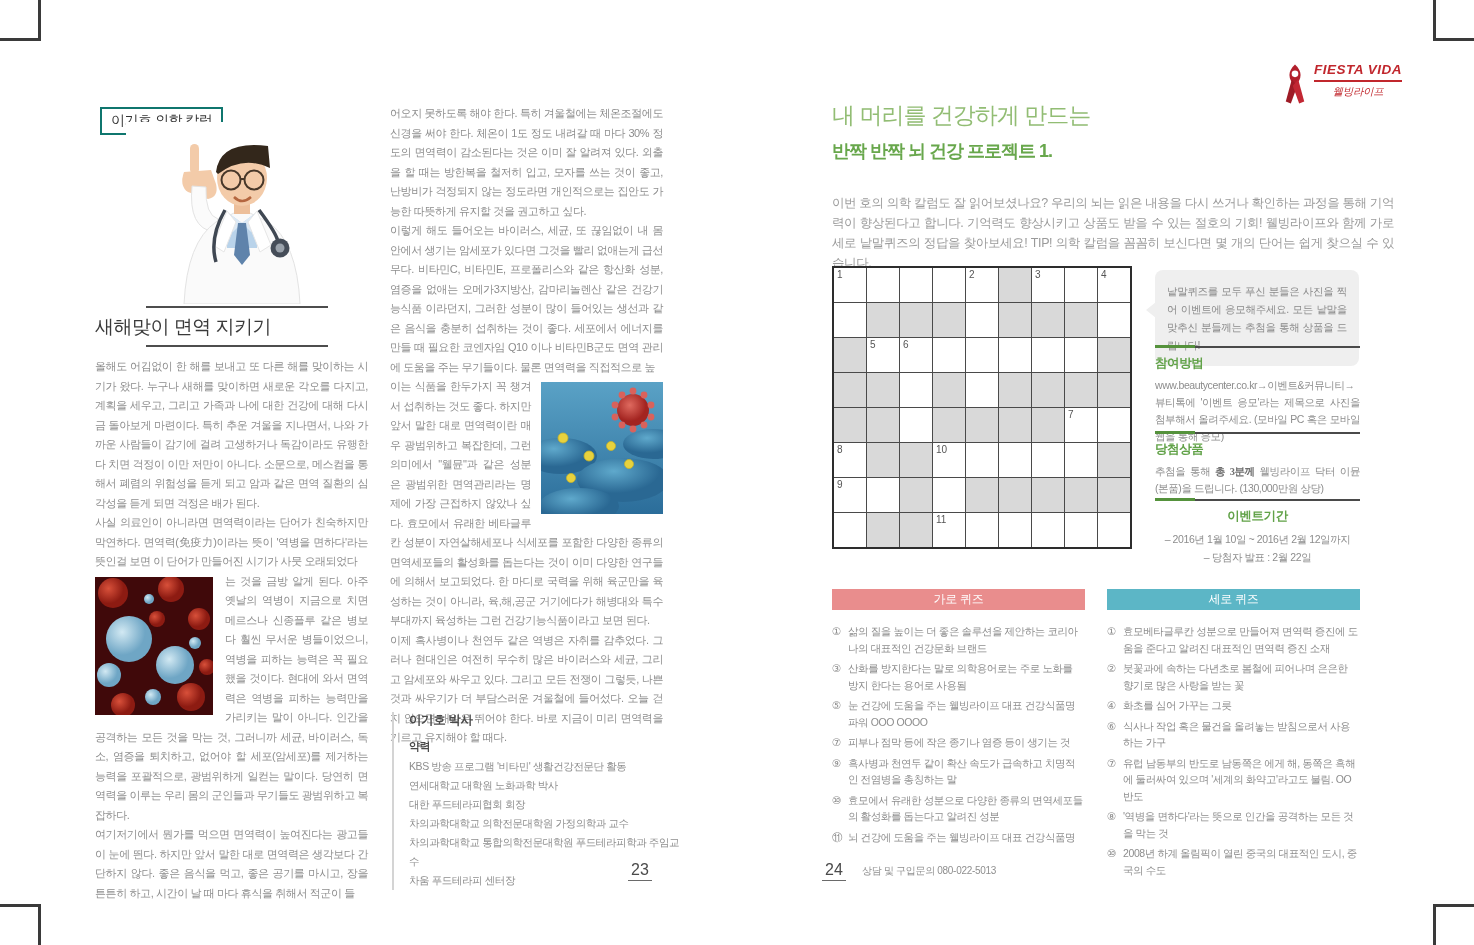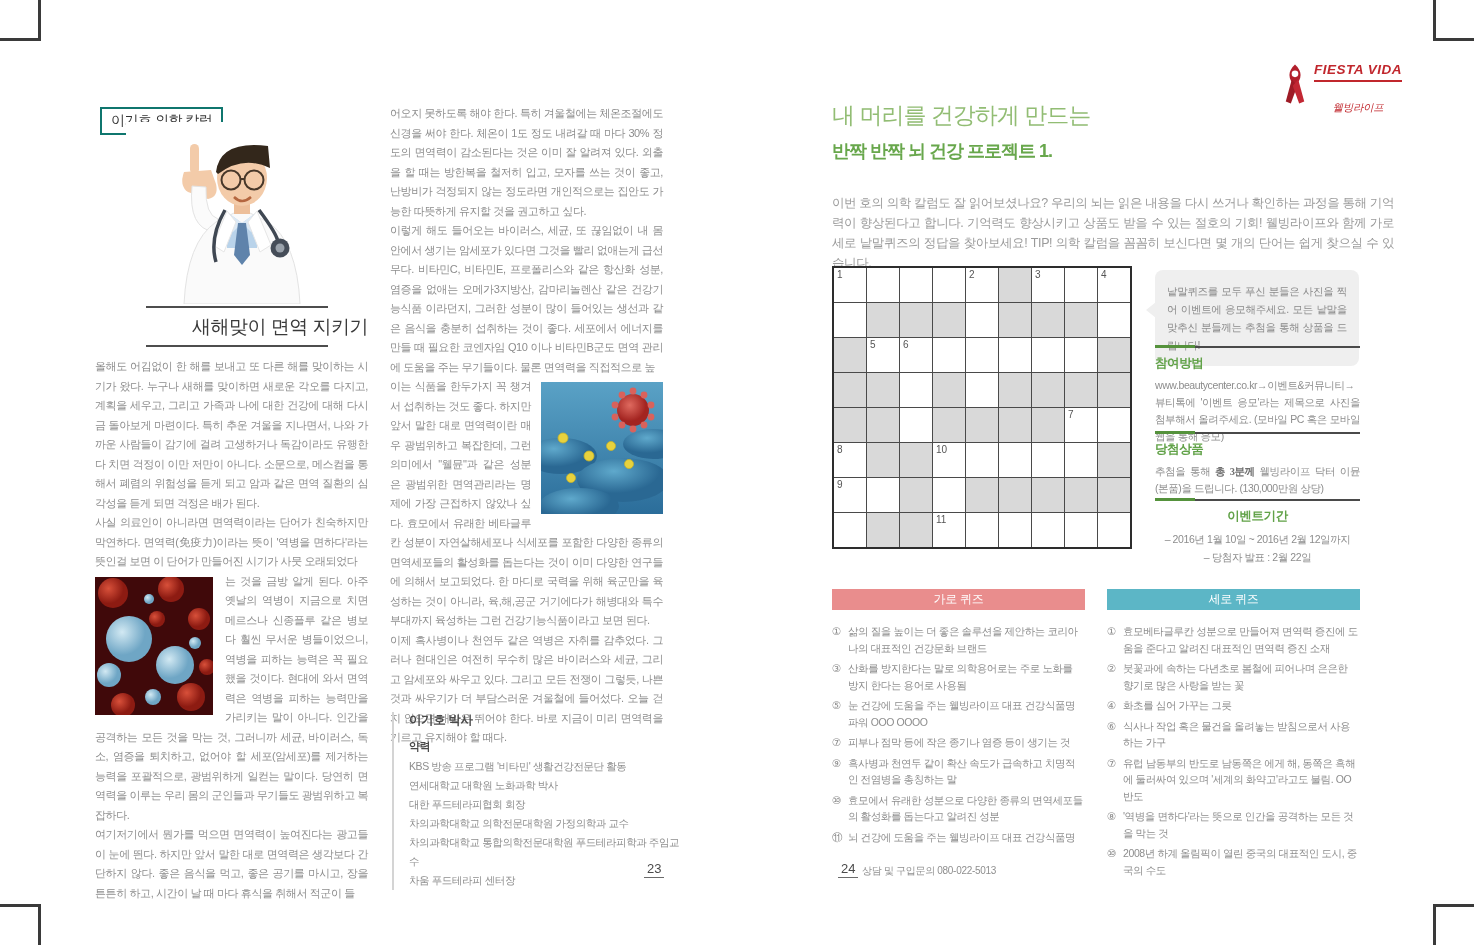--- a/index.html
+++ b/index.html
@@ -14,46 +14,46 @@
   .crop.bl{left:0;bottom:0;border-right:3px solid #3a3a3a;border-top:3px solid #3a3a3a;}
   .crop.br{right:0;bottom:0;border-left:3px solid #3a3a3a;border-top:3px solid #3a3a3a;}
 
   
   .label-box{left:100px;top:107px;border:2px solid #0f766e;padding:3px 9px;
              font-size:14px;color:#333;letter-spacing:-0.5px;}
   .doctor-photo{left:126px;top:122px;width:214px;height:182px;}
   .rule{left:146px;width:182px;border-top:2px solid #4d4d4d;height:0;}
   .rule.r1{top:306px;}
   .rule.r2{top:345px;}
-  .article-title{left:95px;top:314px;width:273px;text-align:right;font-size:19px;
+  .article-title{left:95px;top:314px;width:273px;text-align:left;font-size:19px;
                  color:#3a3a3a;letter-spacing:-0.5px;}
   .bodycol{width:273px;font-size:11px;line-height:19.5px;color:#8d8d8d;
            text-align:justify;letter-spacing:-0.4px;}
   .col1{left:95px;top:357px;}
   .col2{left:390px;top:104px;}
   .bodycol p{margin:0;}
   .img-blood{float:left;width:118px;height:138px;margin:5px 12px 2px 0;}
   .img-virus{float:right;width:122px;height:132px;margin:5px 0 4px 10px;}
   .clearfix::after{content:"";display:block;clear:both;}
   .profile-box{left:392px;top:712px;width:276px;border-left:2px solid #d4d4d4;padding-left:15px;}
   .profile-name{font-size:12.5px;font-weight:bold;color:#4a4a4a;letter-spacing:-0.4px;margin-bottom:10px;}
   .career-label{font-size:11px;font-weight:bold;color:#4a4a4a;letter-spacing:-0.4px;margin-bottom:3px;}
   .career-item{font-size:10.5px;color:#8d8d8d;line-height:19px;letter-spacing:-0.4px;}
 
-  .pagenum{font-size:13px;color:#4a4a4a;border-bottom:1px solid #6a6a6a;padding:0 3px 1px;margin-left:16px;}
+  .pagenum{font-size:16px;color:#4a4a4a;border-bottom:1px solid #6a6a6a;padding:0 3px 1px;}
   .pn-left{left:628px;top:861px;}
   .pn-right{left:822px;top:861px;}
   .footer-note{left:862px;top:864px;font-size:10px;color:#8f8f8f;letter-spacing:-0.3px;}
 
   
   .logo{left:1283px;top:62px;display:flex;align-items:flex-start;font-style:italic;}
   .logo-text{margin-left:7px;text-align:center;}
   .logo-brand{font-size:13.5px;font-weight:bold;color:#c1272d;letter-spacing:0.5px;
               border-bottom:2px solid #c1272d;padding-bottom:3px;}
-  .logo-sub{font-size:10.5px;color:#c1272d;letter-spacing:-0.3px;margin-top:19px;}
+  .logo-sub{font-size:10.5px;color:#c1272d;letter-spacing:-0.3px;margin-top:3px;}
 
   .rp-title{left:832px;top:98px;letter-spacing:-1px;}
   .rp-title .t1{font-size:23px;color:#92bd74;line-height:34px;}
   .rp-title .t2{font-size:18px;color:#68a74c;font-weight:600;line-height:38px;}
   .intro{left:832px;top:193px;width:562px;font-size:12.5px;line-height:20px;
          color:#9a9a9a;letter-spacing:-0.4px;text-align:justify;}
 
   .cw-grid{left:832px;top:266px;display:grid;grid-template-columns:repeat(9,32px);
            grid-auto-rows:34px;gap:1px;background:#4a4a4a;border:2px solid #2d2d2d;
            width:max-content;}

